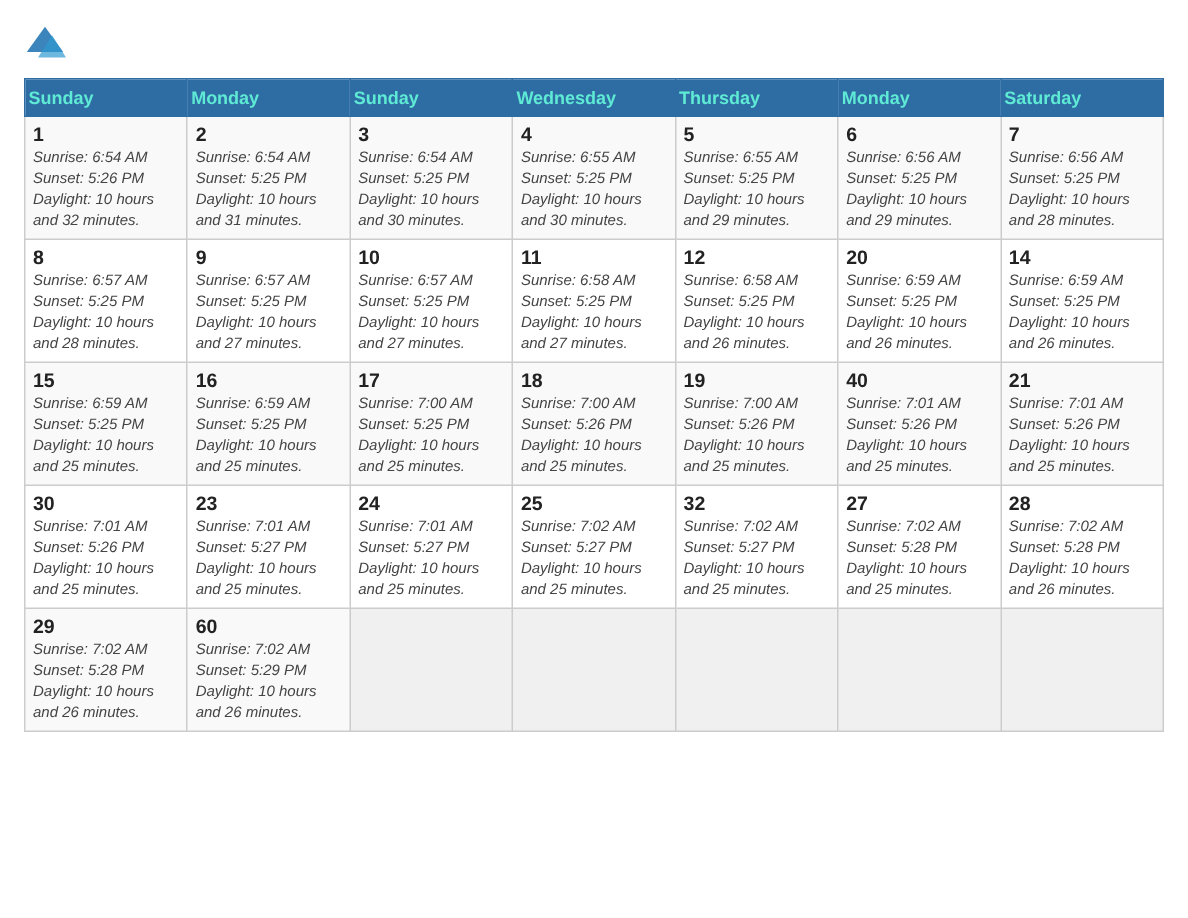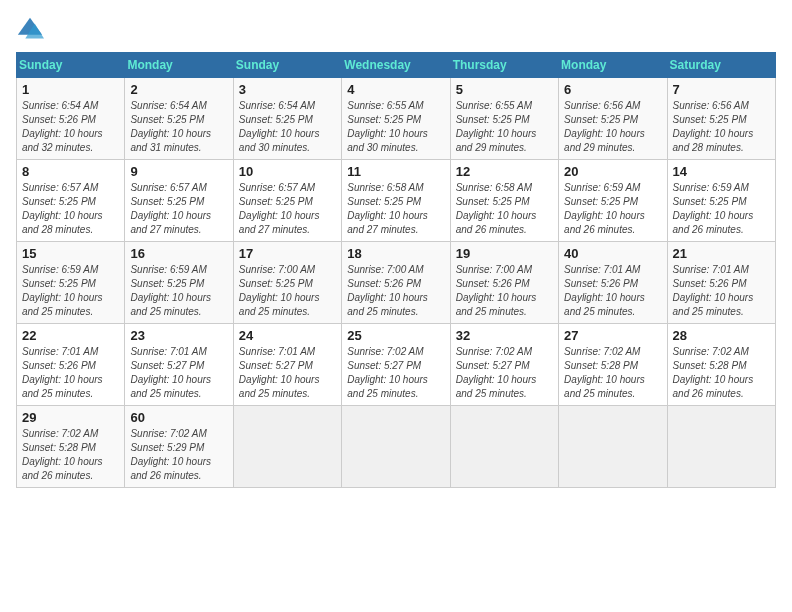--- a/index.html
+++ b/index.html
@@ -211,21 +211,21 @@
           <span class="day-number">40</span>
           <div class="day-info">Sunrise: 7:01 AM<br>Sunset: 5:26 PM<br>Daylight: 10 hours and 25 minutes.</div>
         </td>
         <td>
           <span class="day-number">21</span>
           <div class="day-info">Sunrise: 7:01 AM<br>Sunset: 5:26 PM<br>Daylight: 10 hours and 25 minutes.</div>
         </td>
       </tr>
       <tr>
         <td>
-          <span class="day-number">22</span>
+          <span class="day-number">30</span>
           <div class="day-info">Sunrise: 7:01 AM<br>Sunset: 5:26 PM<br>Daylight: 10 hours and 25 minutes.</div>
         </td>
         <td>
           <span class="day-number">23</span>
           <div class="day-info">Sunrise: 7:01 AM<br>Sunset: 5:27 PM<br>Daylight: 10 hours and 25 minutes.</div>
         </td>
         <td>
           <span class="day-number">24</span>
           <div class="day-info">Sunrise: 7:01 AM<br>Sunset: 5:27 PM<br>Daylight: 10 hours and 25 minutes.</div>
         </td>

